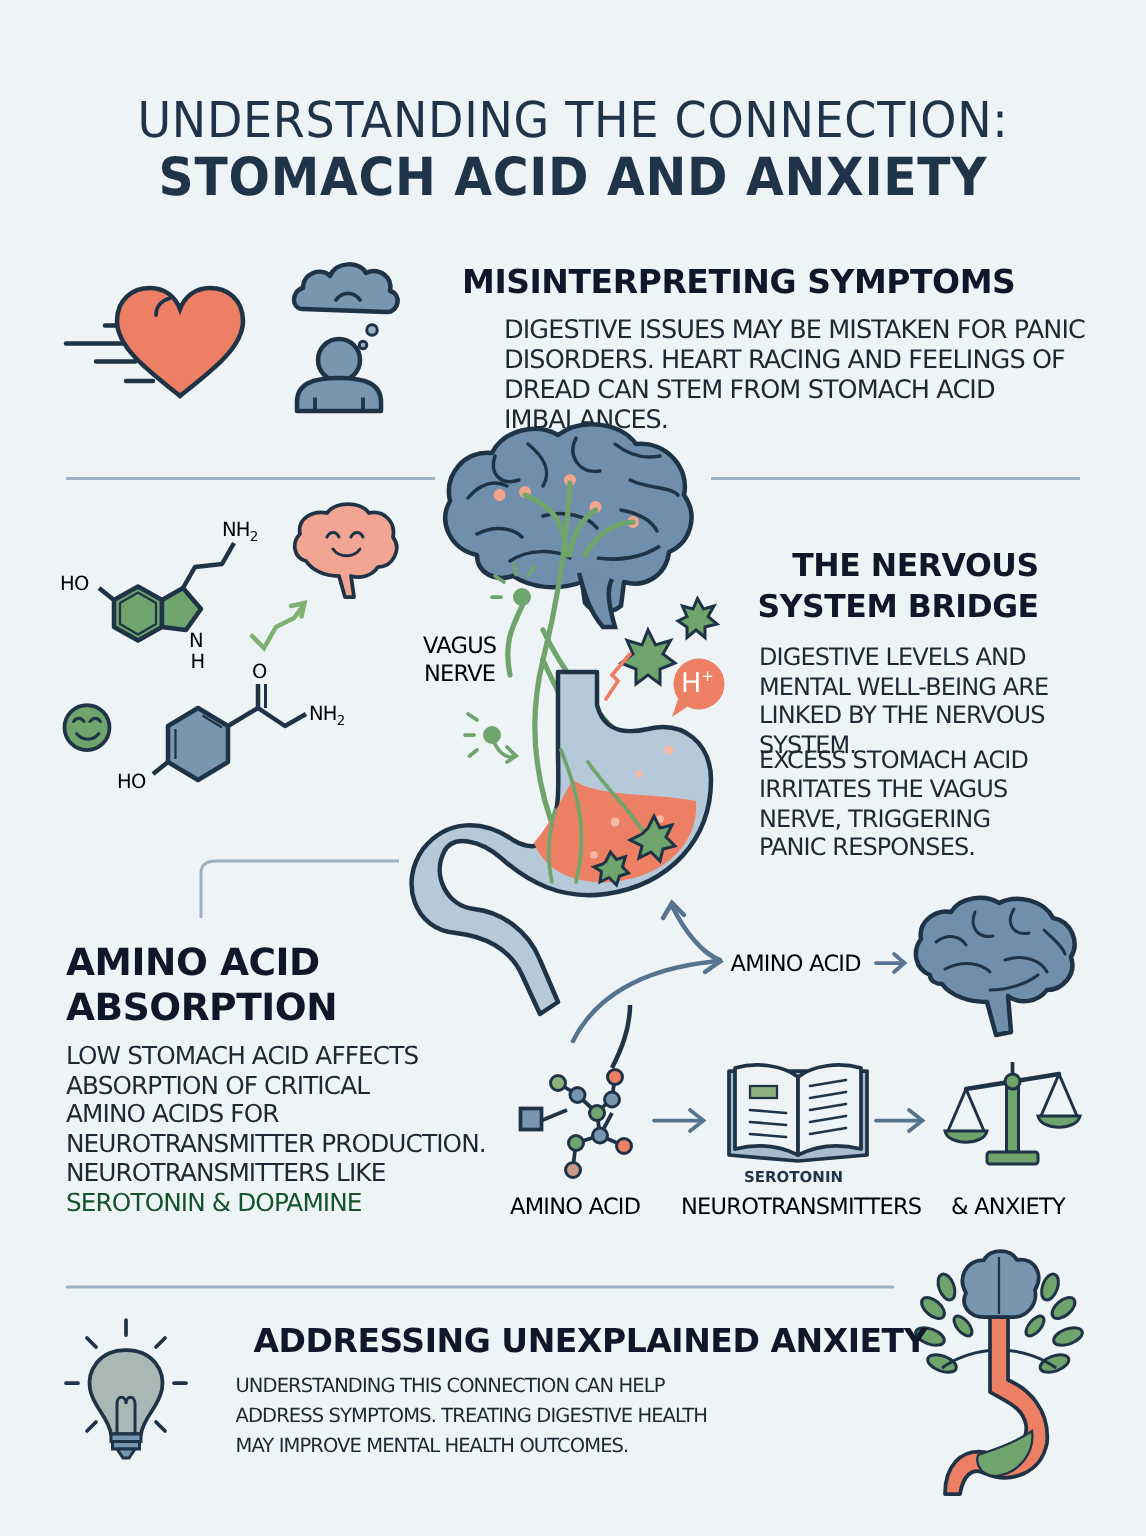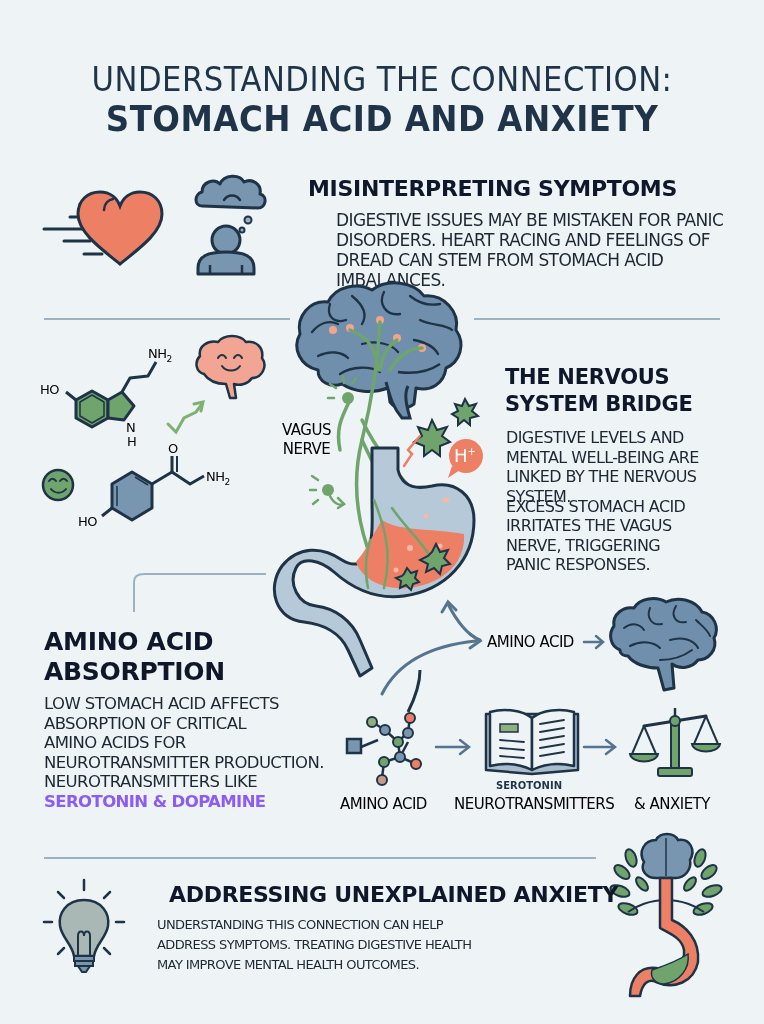--- a/index.html
+++ b/index.html
@@ -361,21 +361,21 @@
 </div>
 
 <div class="abs label" style="left:148px; top:346px; font-size:13px;"><span>NH</span><sub style="font-size:9px;">2</sub></div>
 <div class="abs label" style="left:40px; top:382px; font-size:13px;">HO</div>
 <div class="abs label" style="left:126px; top:420px; font-size:13px;">N</div>
 <div class="abs label" style="left:127px; top:434px; font-size:13px;">H</div>
 <div class="abs label" style="left:168px; top:441px; font-size:13px;">O</div>
 <div class="abs label" style="left:206px; top:469px; font-size:13px;"><span>NH</span><sub style="font-size:9px;">2</sub></div>
 <div class="abs label" style="left:78px; top:514px; font-size:13px;">HO</div>
 
-<div class="abs h-sec" style="left:505px; top:364px; font-size:21px; line-height:27px;">
+<div class="abs h-sec" style="left:505px; top:364px; font-size:21px; line-height:27px;text-align:right;">
   <div>THE NERVOUS</div>
   <div>SYSTEM BRIDGE</div>
 </div>
 <div class="abs body-txt" style="left:506px; top:428px; font-size:16px; line-height:19.5px;">
   <div>DIGESTIVE LEVELS AND</div>
   <div>MENTAL WELL-BEING ARE</div>
   <div>LINKED BY THE NERVOUS</div>
   <div style="height:10px;">SYSTEM.</div>
   <div>EXCESS STOMACH ACID</div>
   <div>IRRITATES THE VAGUS</div>
@@ -388,21 +388,21 @@
 <div class="abs h-sec" style="left:44px; top:627px; font-size:25px; line-height:30px;">
   <div>AMINO ACID</div>
   <div>ABSORPTION</div>
 </div>
 <div class="abs body-txt" style="left:44px; top:694px; font-size:16.5px; line-height:19.5px;">
   <div>LOW STOMACH ACID AFFECTS</div>
   <div>ABSORPTION OF CRITICAL</div>
   <div>AMINO ACIDS FOR</div>
   <div>NEUROTRANSMITTER PRODUCTION.</div>
   <div>NEUROTRANSMITTERS LIKE</div>
-  <div style="font-weight:700; color:#8b5cf6;">SEROTONIN &amp; DOPAMINE</div>
+  <div style="font-weight:400; color:#14532d;">SEROTONIN &amp; DOPAMINE</div>
 </div>
 
 <div class="abs label" style="left:340px; top:795px; font-size:15px;">AMINO ACID</div>
 <div class="abs" style="left:496px; top:780px; font-size:10px; font-weight:700; color:#1f3449; font-family:'DejaVu Sans',sans-serif;">SEROTONIN</div>
 <div class="abs label" style="left:454px; top:795px; font-size:15px;">NEUROTRANSMITTERS</div>
 <div class="abs label" style="left:634px; top:795px; font-size:15px;">&amp; ANXIETY</div>
 
 <div class="abs h-sec" style="left:157px; top:882px; font-size:22px;margin-left:12px;">ADDRESSING UNEXPLAINED ANXIETY</div>
 <div class="abs body-txt" style="left:157px; top:915px; font-size:13px; line-height:20px;">
   <div>UNDERSTANDING THIS CONNECTION CAN HELP</div>

